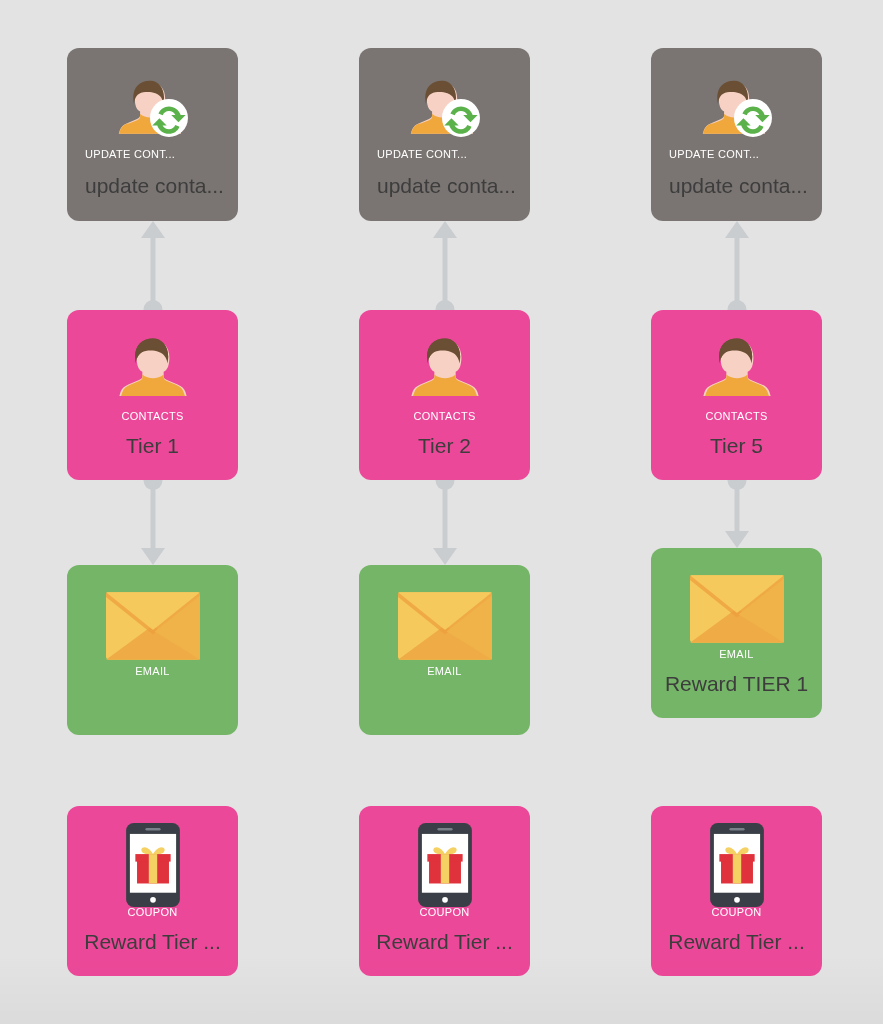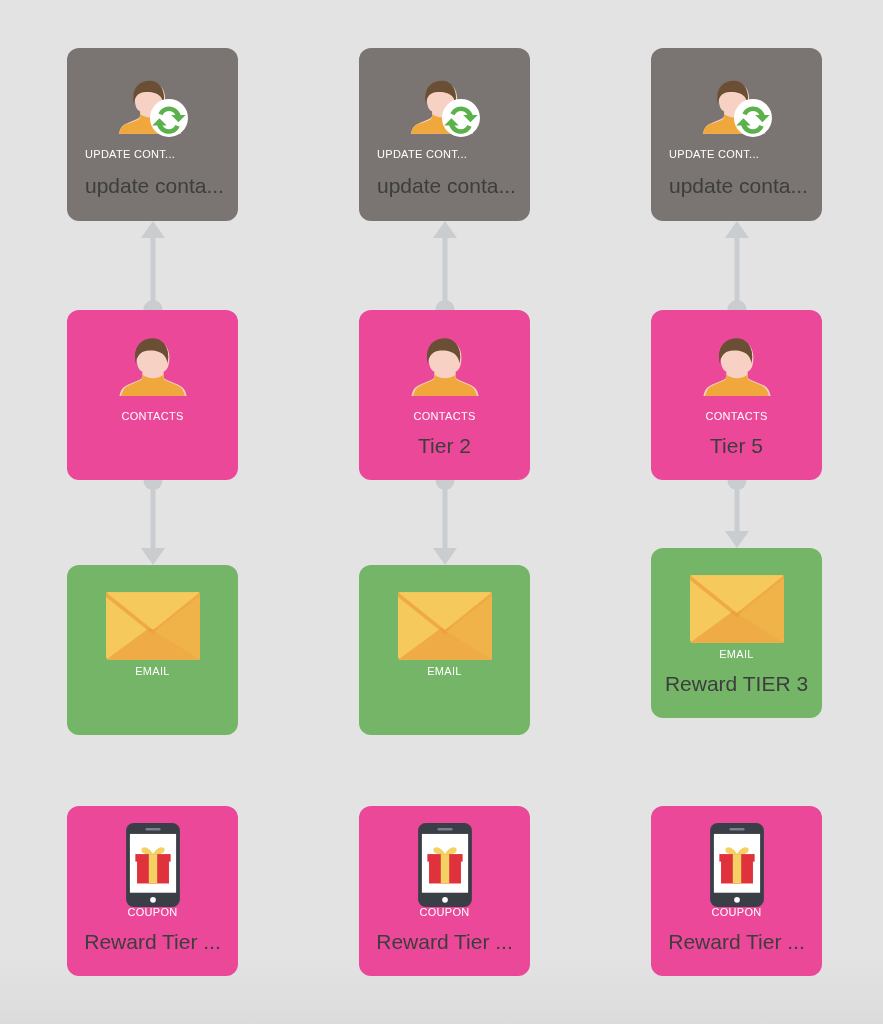--- a/index.html
+++ b/index.html
@@ -166,20 +166,21 @@
     <div class="node purple" style="left: 67px; top: 310px; width: 171px; height: 170px;">
       <div class="node-icon" style="top: 14px; height: 88px;">
         <svg id="tpl-user-icon" viewBox="0 0 100 100" width="82" height="82">
     <path d="M50 16c-13 0-20 9-20 21 0 4 .5 8 1.5 11 1 3 2.5 5 4.5 6l1 .5V60c0 2-1.5 3.5-4 4.5L20 70c-5 2-8 5-9.5 9L9 84h82l-1.5-5c-1.5-4-4.5-7-9.5-9l-13-5.5c-2.5-1-4-2.5-4-4.5v-5.5l1-.5c2-1 3.5-3 4.5-6 1-3 1.5-7 1.5-11 0-12-7-21-20-21z" fill="#f7d2c4"></path>
     <path d="M50 14c-14 0-22 9-22 22 0 3 .3 6 .8 8.5.7-4 1.8-7.5 3.4-9.8 2-3 5-4.7 9-5.4 5-.9 11-.6 16 1.2 4 1.4 6.6 3.8 8.3 7 1 1.9 1.7 4.2 2.2 6.9.5-2.5.8-5.4.8-8.4 0-13-8-22-18.5-22z" fill="#6b4f35"></path>
     <path d="M28.5 36c0-14 8-22 21.5-22 11 0 18.5 9 18.5 22 0 1.5-.1 3-.2 4.4-.9-4-2.2-7-4.2-9.2-2.6-2.9-6.4-4.3-11.4-4.6-5-.3-10 .5-14 2.6-3.6 1.9-6.3 4.8-8.1 8.6-.5-.6-1.2-1-2.1-1.8z" fill="#6b4f35"></path>
     <path d="M22 70.5 33 66c2.6-1 4-2.6 4-4.6V58c3.7 3 8.4 4.6 13 4.6S59.3 61 63 58v3.4c0 2 1.4 3.6 4 4.6l11 4.5c5 2 8 5 9.4 9L89 84H11l1.6-4.5c1.4-4 4.4-7 9.4-9z" fill="#f0a83c"></path>
   </svg>
       </div>
       <div class="node-text node-title align-center" style="top: 100px;">CONTACTS</div>
+      <div class="node-text node-sub align-center" style="top: 122px;">Tier 1</div>
     </div>
     <div class="node green" style="left: 67px; top: 565px; width: 171px; height: 170px;">
       <div class="node-icon" style="top: 22px; height: 78px;">
         <svg id="tpl-envelope-icon" viewBox="0 0 120 86" width="94" height="68">
     <rect x="0" y="0" width="120" height="86" rx="4" fill="#f5c95c"></rect>
     <path d="M0 86 60 42l60 44z" fill="#efab45"></path>
     <path d="M120 0 60 48 0 0z" fill="#f5c95c"></path>
     <path d="M0 0 60 48 120 0 120 6 60 54 0 6z" fill="#ee9f3e" opacity="0.75"></path>
     <path d="M120 4 62 50 120 86z" fill="#efb349"></path>
   </svg>
@@ -288,21 +289,21 @@
       <div class="node-icon" style="top: 22px; height: 78px;">
         <svg id="tpl-envelope-icon" viewBox="0 0 120 86" width="94" height="68">
     <rect x="0" y="0" width="120" height="86" rx="4" fill="#f5c95c"></rect>
     <path d="M0 86 60 42l60 44z" fill="#efab45"></path>
     <path d="M120 0 60 48 0 0z" fill="#f5c95c"></path>
     <path d="M0 0 60 48 120 0 120 6 60 54 0 6z" fill="#ee9f3e" opacity="0.75"></path>
     <path d="M120 4 62 50 120 86z" fill="#efb349"></path>
   </svg>
       </div>
       <div class="node-text node-title align-center" style="top: 100px;">EMAIL</div>
-      <div class="node-text node-sub align-center" style="top: 122px;">Reward TIER 3</div>
+      <div class="node-text node-sub align-center" style="top: 122px;">Reward TIER 1</div>
     </div>
     <div class="node purple" style="left: 651px; top: 806px; width: 171px; height: 170px;">
       <div class="node-icon" style="top: 14px; height: 90px;">
         <svg id="tpl-phone-gift-icon" viewBox="0 0 64 100" width="54" height="84">
     <rect x="0" y="0" width="64" height="100" rx="9" fill="#3a3f47"></rect>
     <rect x="4.5" y="13" width="55" height="70" fill="#ffffff"></rect>
     <rect x="23" y="6" width="18" height="3" rx="1.5" fill="#7b818a"></rect>
     <circle cx="32" cy="91.5" r="3.4" fill="#ffffff"></circle>
     <rect x="13" y="44" width="38" height="28" fill="#e0323c"></rect>
     <rect x="11" y="37" width="42" height="9" fill="#e0323c"></rect>

